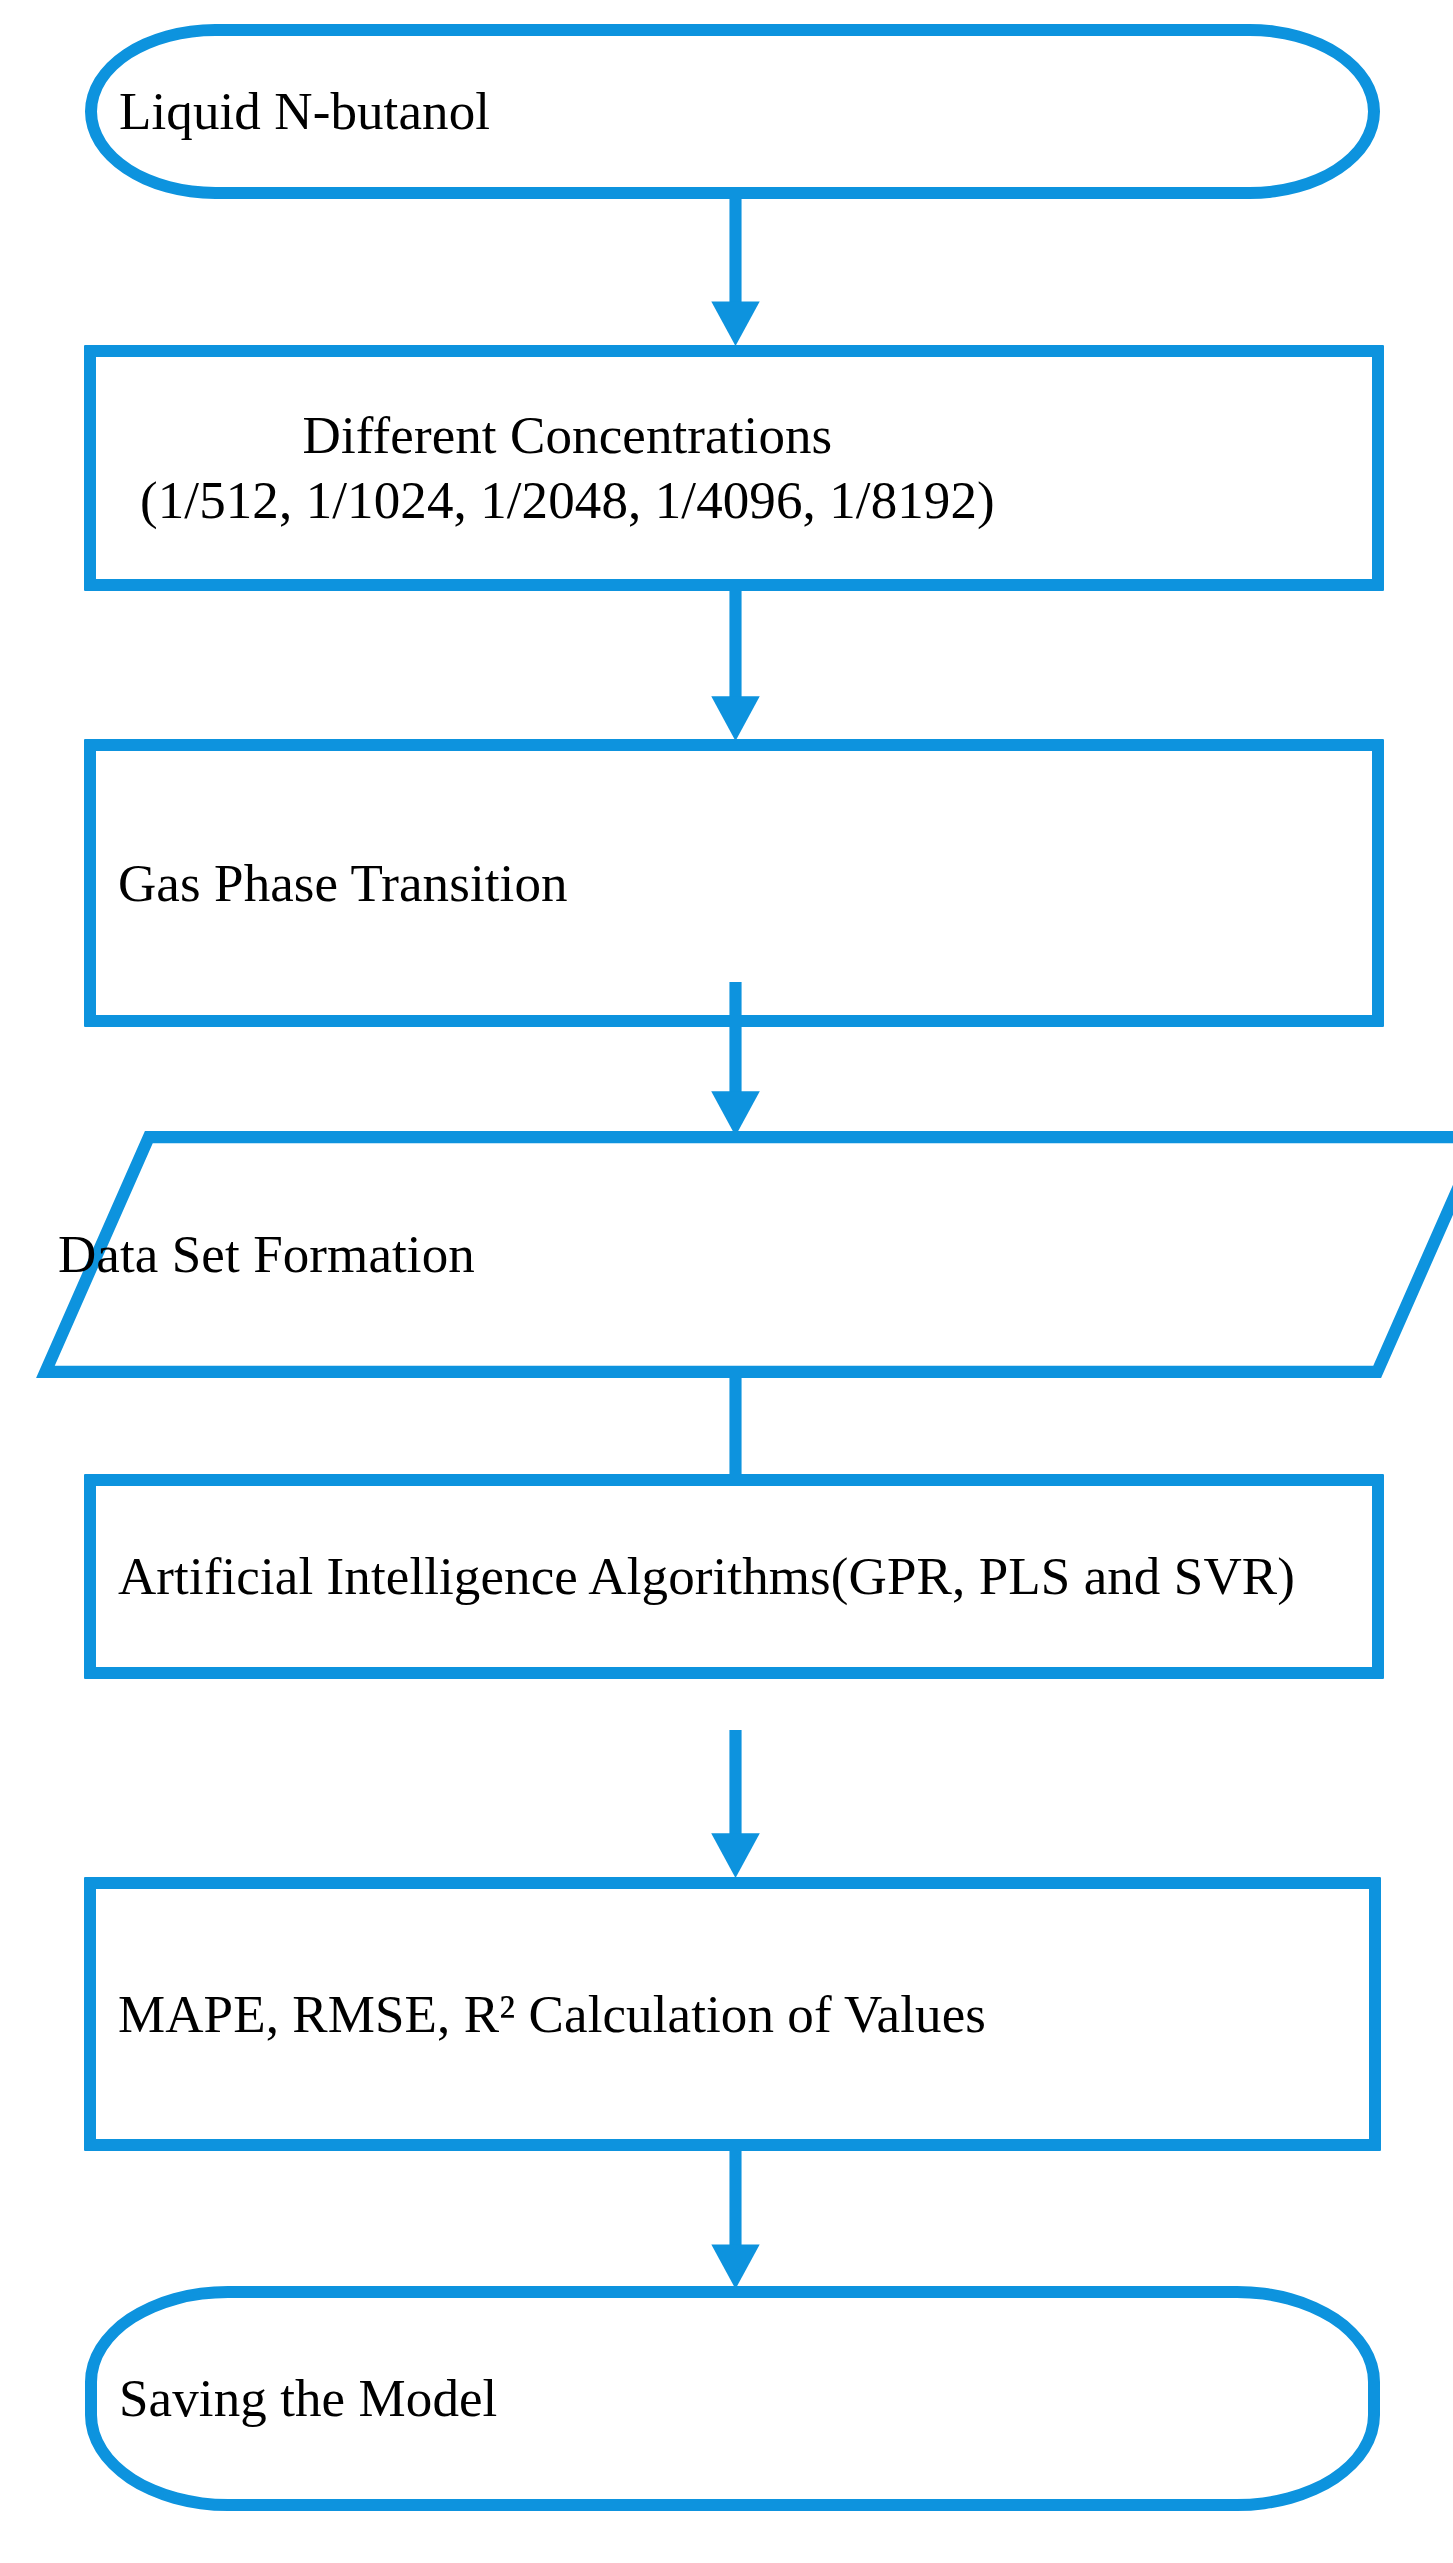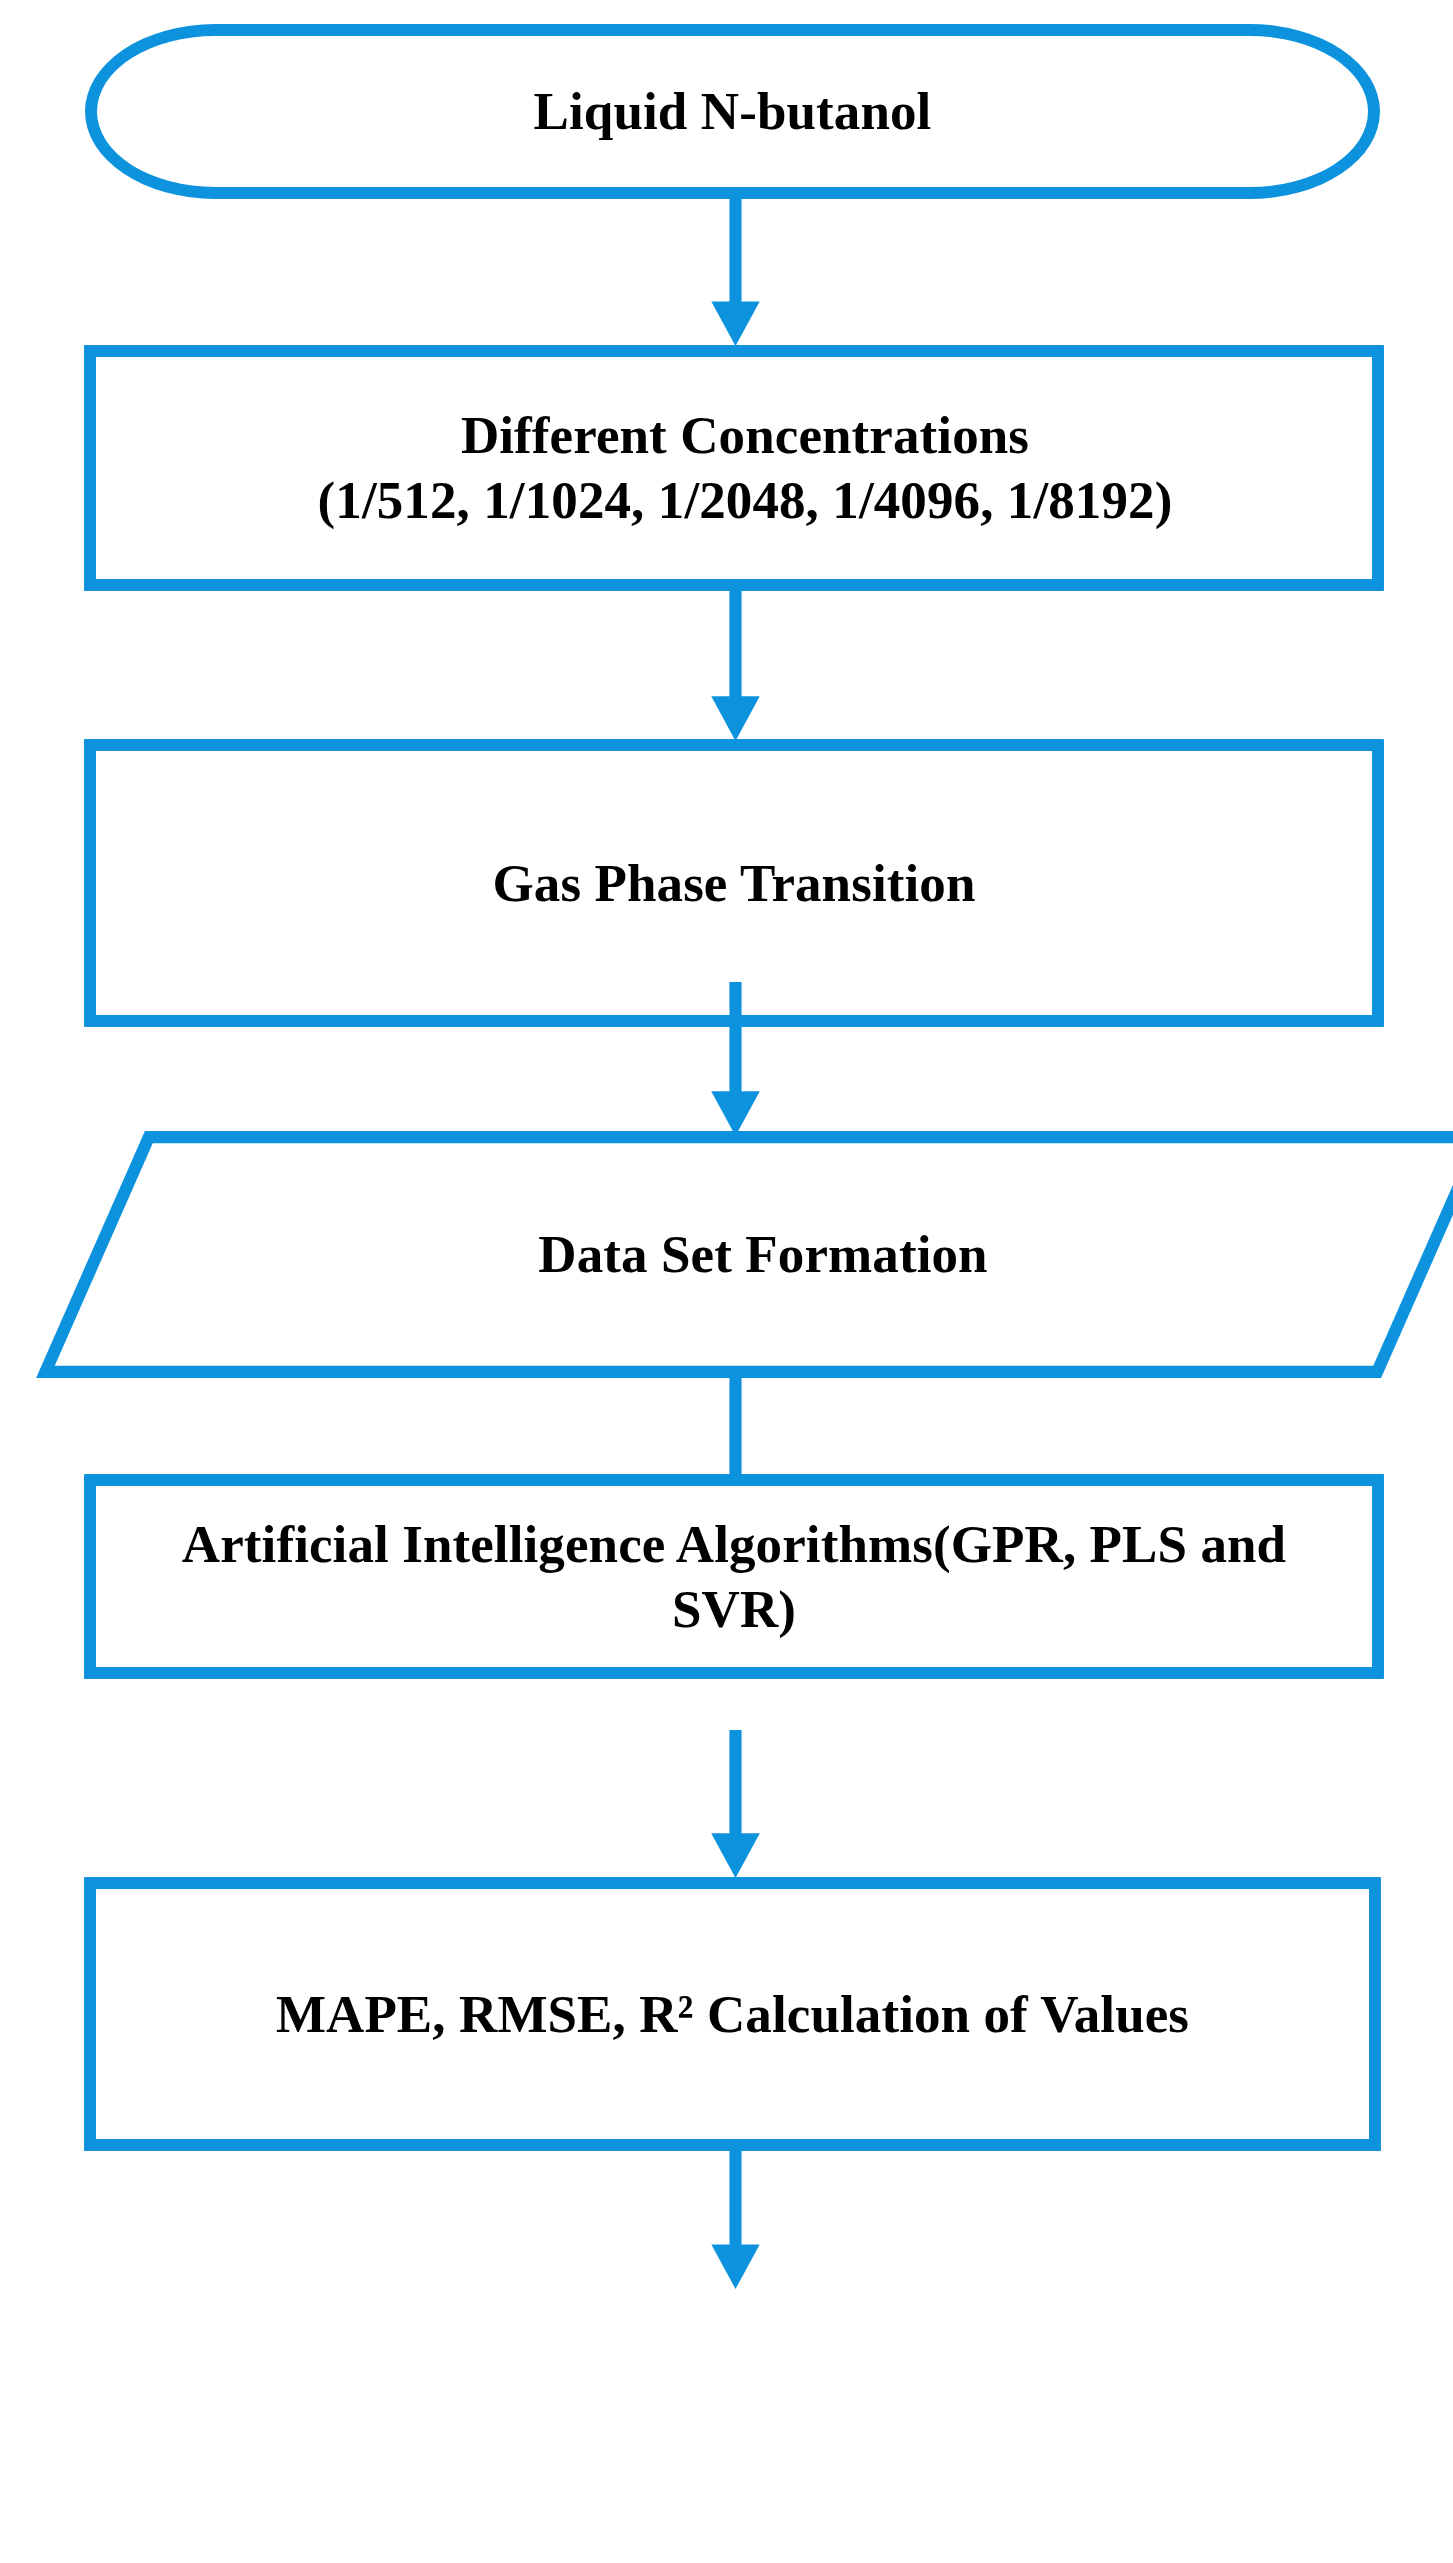--- a/index.html
+++ b/index.html
@@ -21,24 +21,22 @@
     top: 0;
     width: 1454px;
     height: 2563px;
   }
 
   .node {
     position: absolute;
     box-sizing: border-box;
     display: flex;
     align-items: center;
-    justify-content: center;
     text-align: center;
     background: #ffffff;
-    font-weight: bold;
   }
 
   .node-label {
     display: block;
     color: #000000;
     font-size: 53px;
     line-height: 1.22;
     letter-spacing: 0.1px;
     font-family: "Liberation Serif", "DejaVu Serif", serif;
     padding: 0 22px;
@@ -146,15 +144,18 @@
     <span class="node-label">MAPE, RMSE, R² Calculation of Values</span>
   </div>
 
   <div class="connector" style="left:710px; top:2150px; width:51px; height:139px;">
     <svg width="51" height="139" viewBox="0 0 92 253" xmlns="http://www.w3.org/2000/svg">
       <rect x="35" y="0" width="22" height="178" fill="#0d93de"></rect>
       <polygon points="2,172 90,172 46,253" fill="#0d93de"></polygon>
     </svg>
   </div>
 
+  <div class="node shape-stadium" style="left:85px; top:2286px; width:1295px; height:225px;">
+    <span class="node-label">Saving the Model</span>
+  </div>
 
 </div>
 
 
 </body></html>

